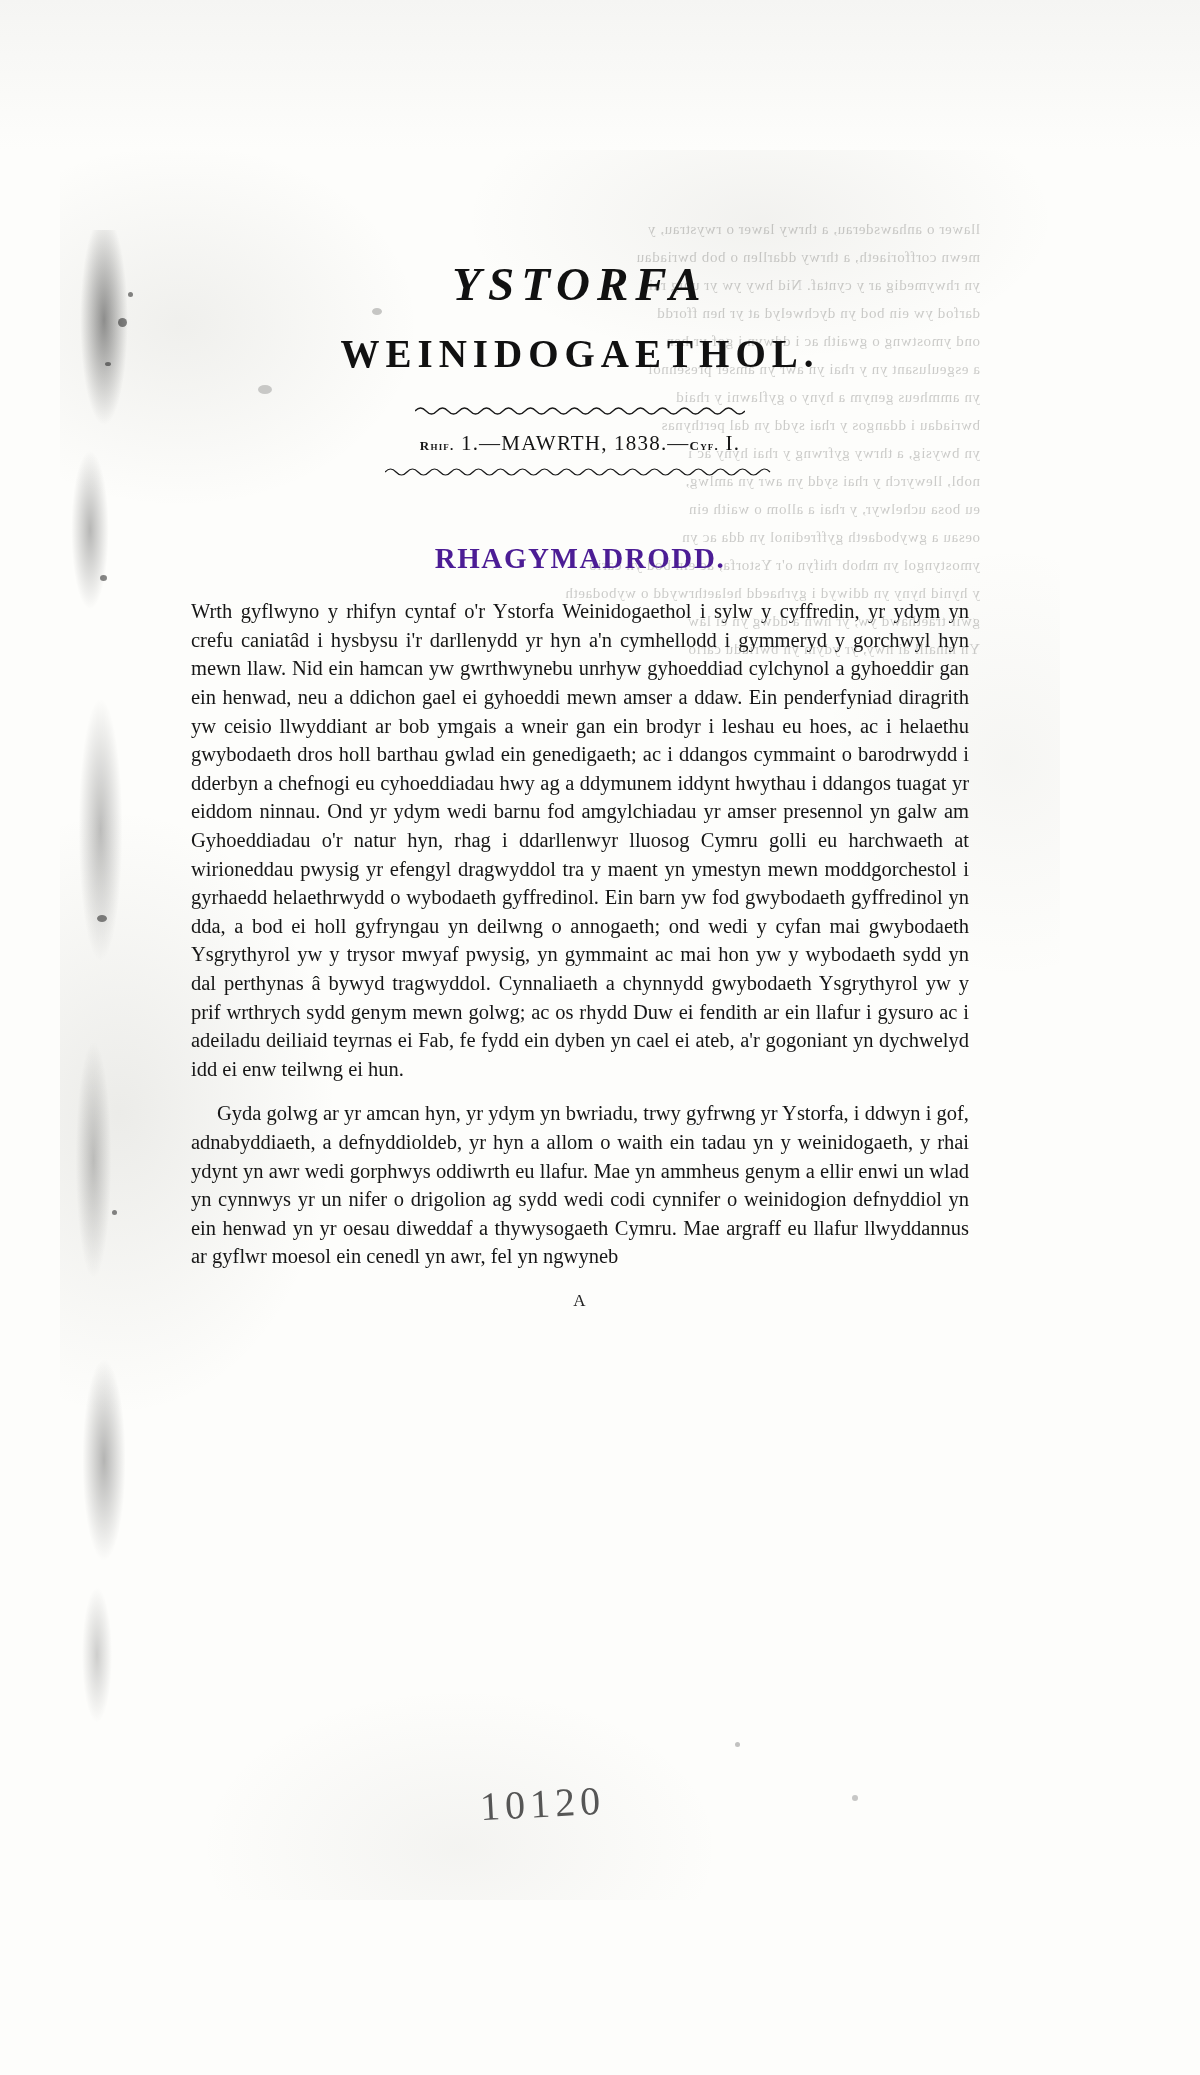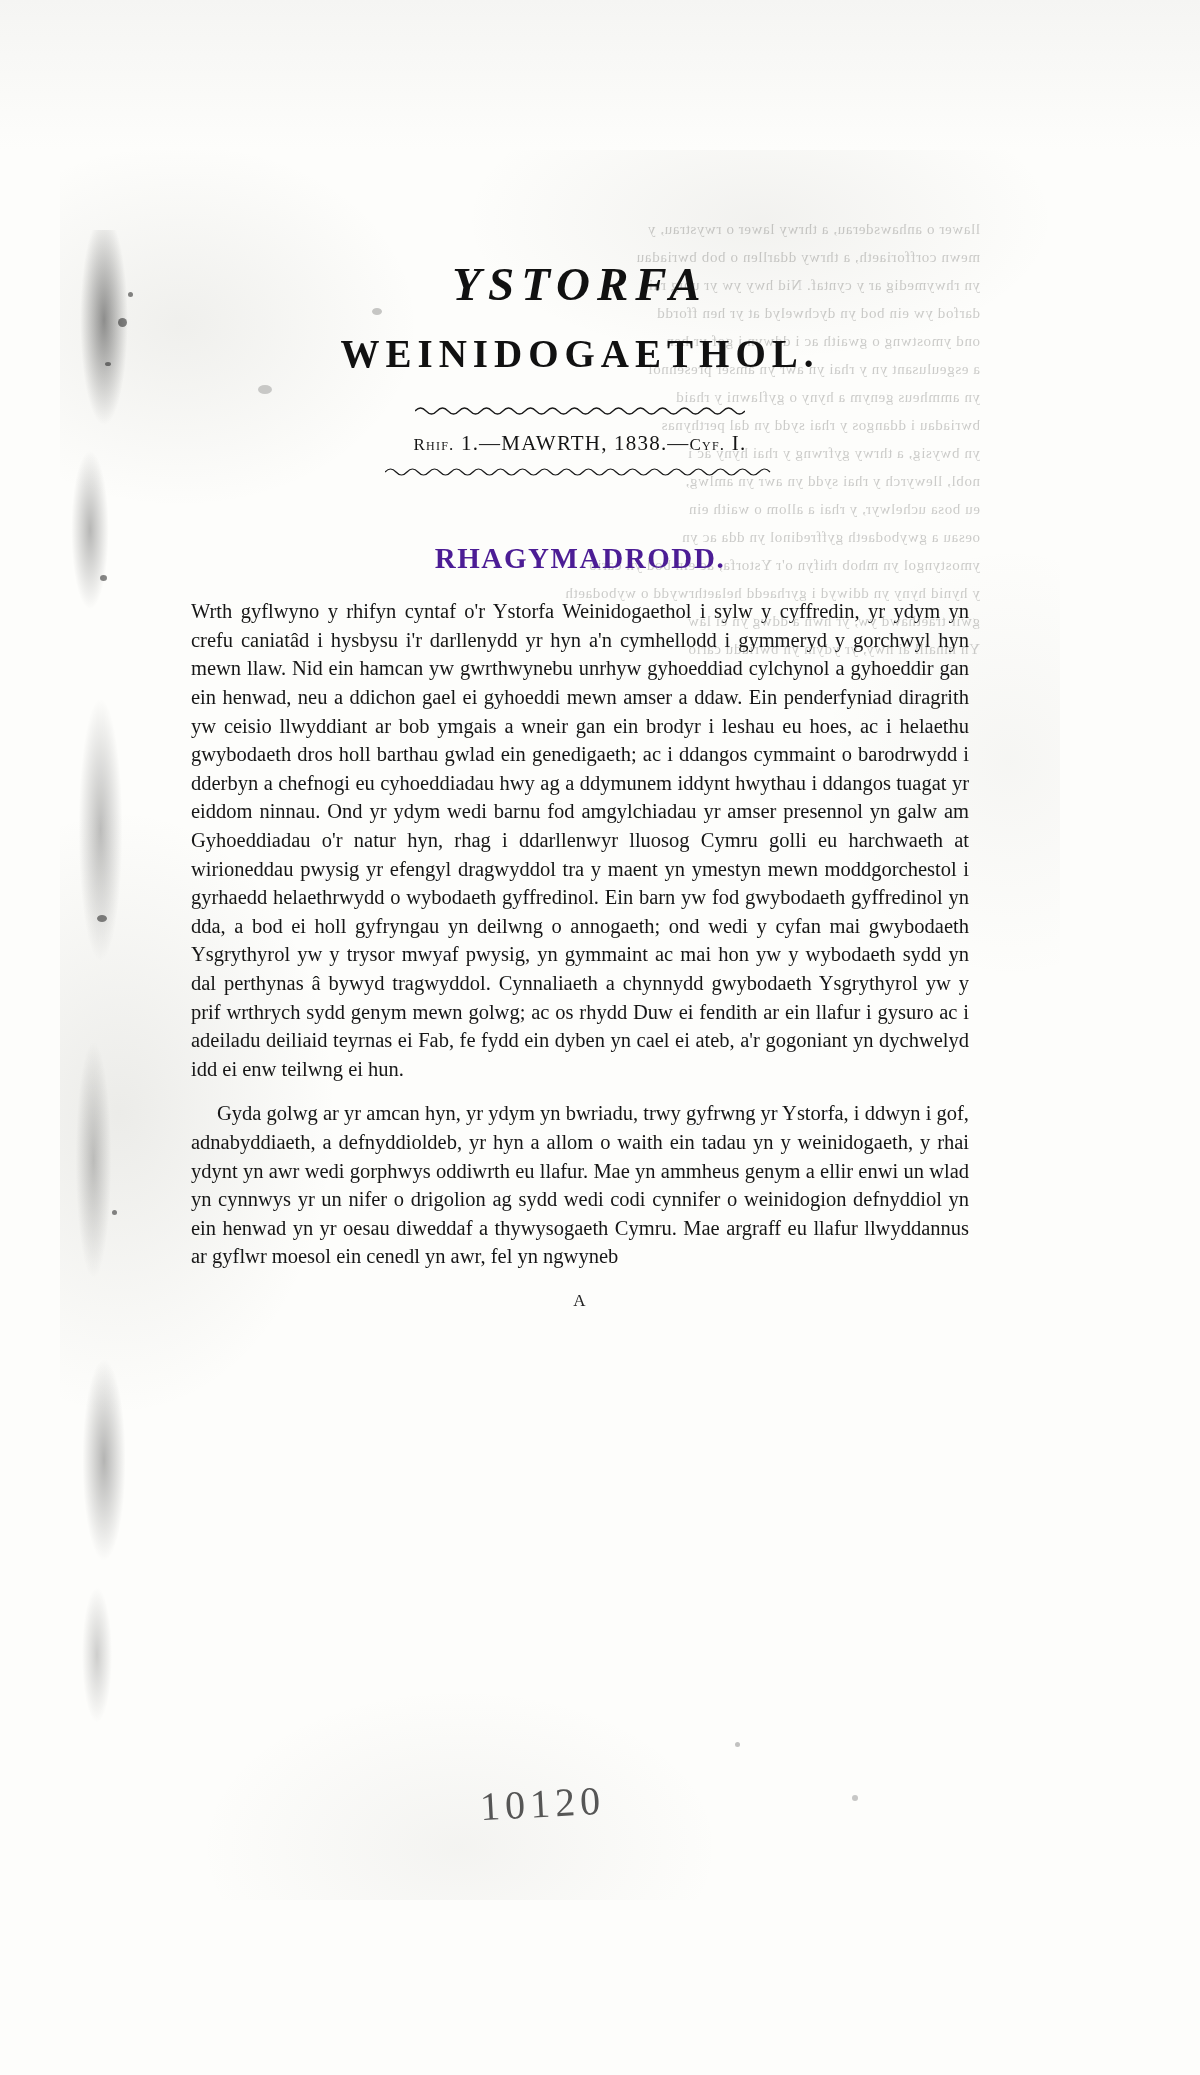--- a/index.html
+++ b/index.html
@@ -116,22 +116,23 @@
 
   .issue-line {
     text-align: center;
     font-size: 21px;
     letter-spacing: 1.2px;
     color: #151515;
     margin: 14px 0 0 0;
     font-family: "Liberation Serif", serif;
   }
   .issue-line .sc {
-    font-size: 17px;
+    font-size: 13px;
     letter-spacing: 1.2px;
+    font-weight: bold;
   }
 
   .section-head {
     text-align: center;
     font-size: 29px;
     letter-spacing: 1.6px;
     color: #4c1d95;
     margin: 64px 0 22px 0;
     font-family: "Liberation Serif", serif;
   }

